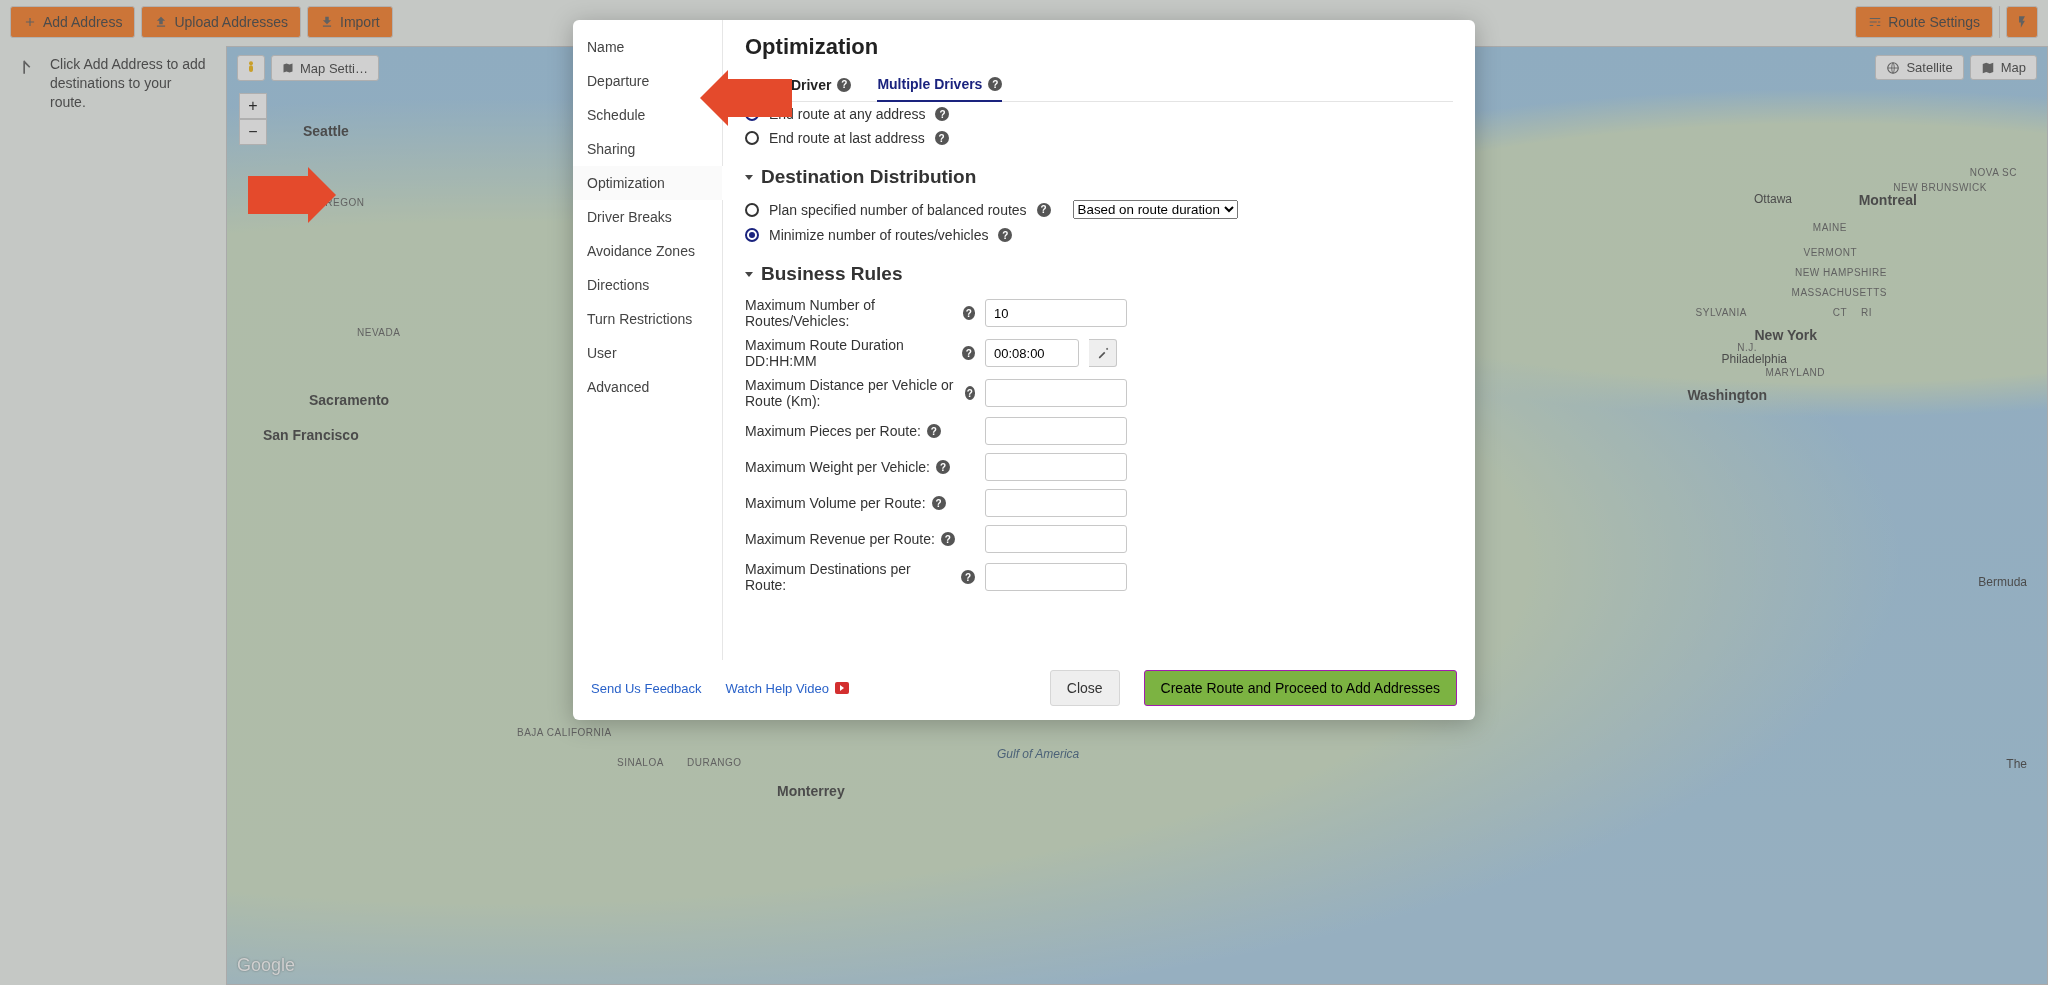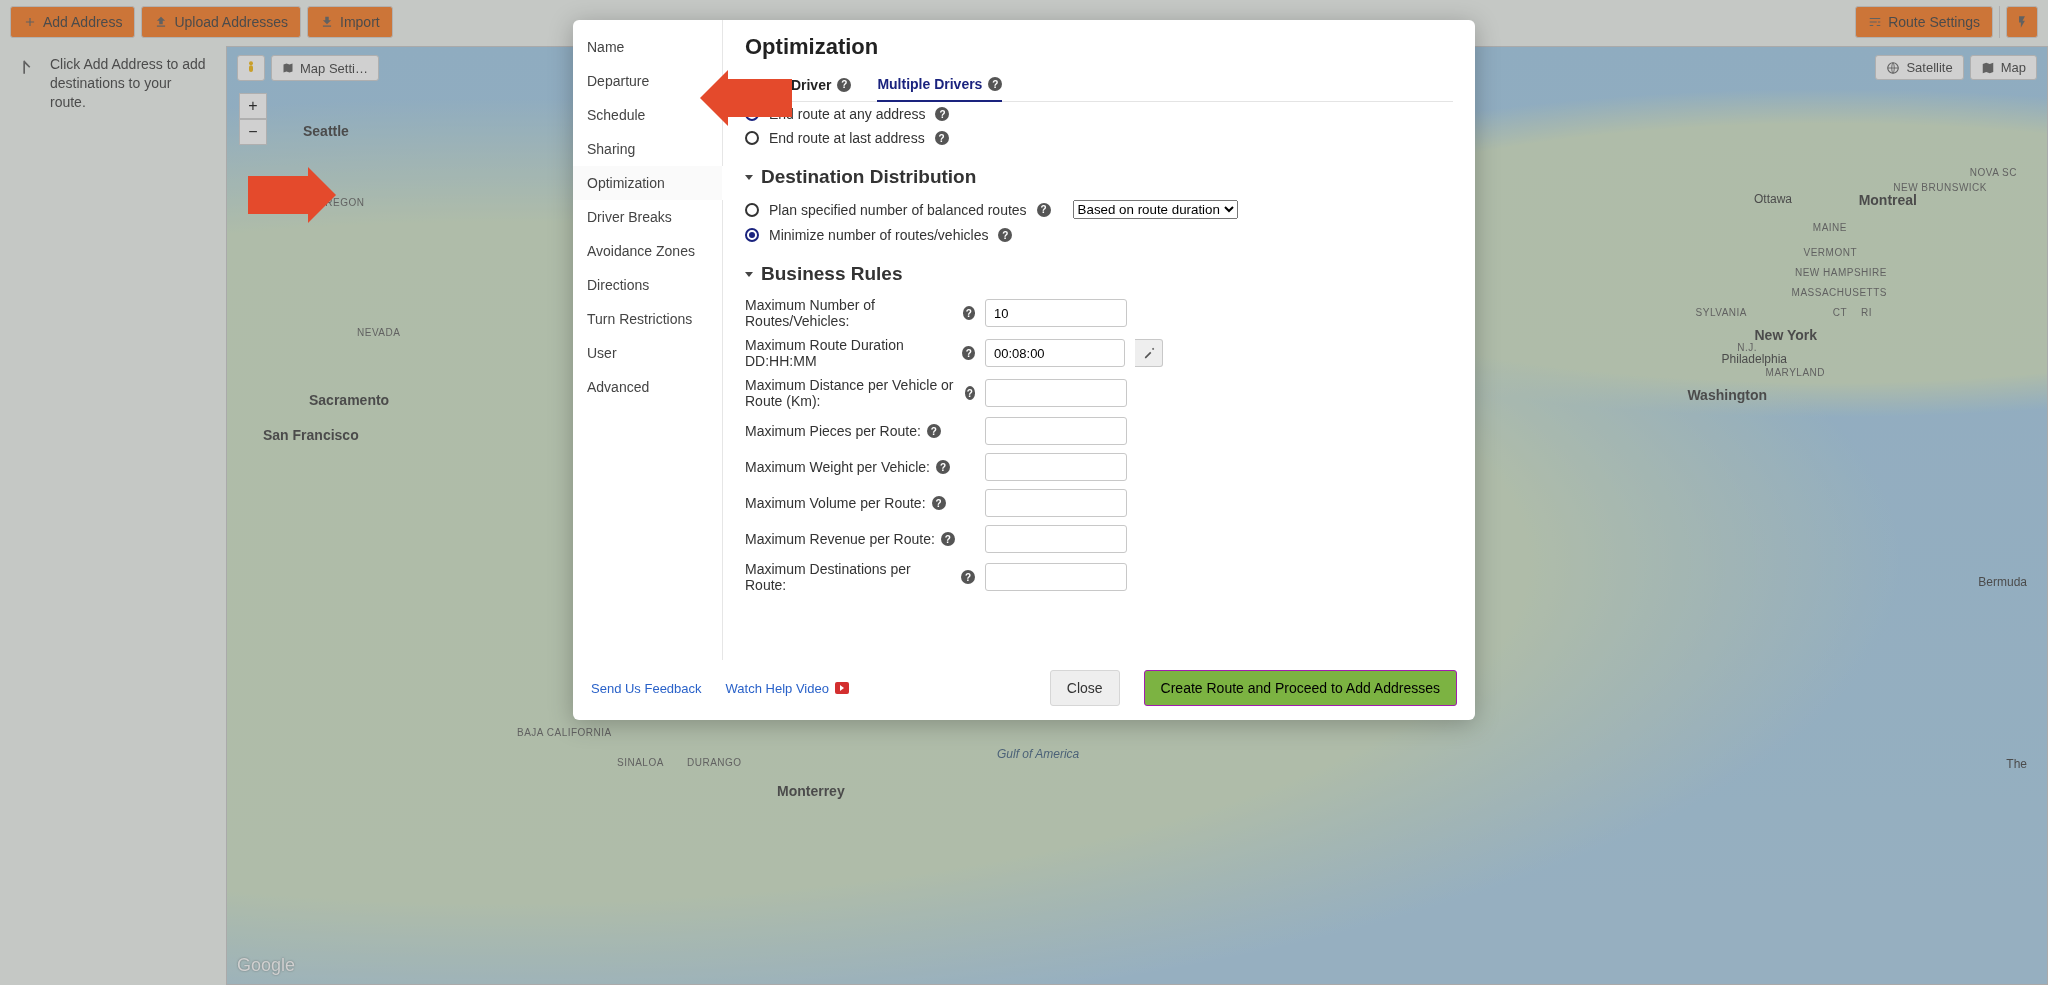--- a/index.html
+++ b/index.html
@@ -349,21 +349,21 @@
               <span>Maximum Number of Routes/Vehicles:</span>
               <span class="help-icon">?</span>
             </span>
           <input type="text" value="10" style="">
         </div>
         <div class="form-row joined">
           <span class="label">
               <span>Maximum Route Duration DD:HH:MM</span>
               <span class="help-icon">?</span>
             </span>
-          <input type="text" style="width: 140px;" value="00:08:00">
+          <input type="text" style="width: 94px;" value="00:08:00">
           <span class="icon-btn">
             <svg width="14" height="14" viewBox="0 0 24 24">
                 <path fill="#555" d="M5 19l9-9 2 2-9 9H5v-2zm14-12l-2-2 2-2 2 2-2 2z"></path>
               </svg>
           </span>
         </div>
         <div class="form-row">
           <span class="label">
               <span>Maximum Distance per Vehicle or Route (Km):</span>
               <span class="help-icon">?</span>

